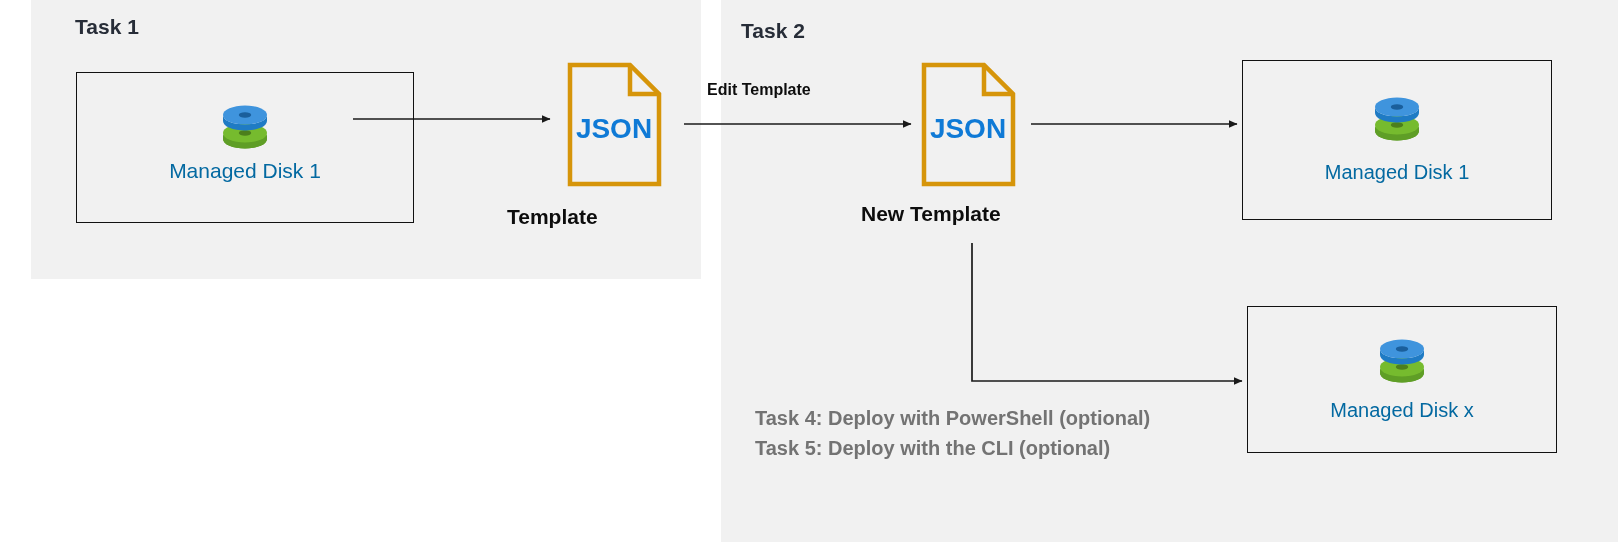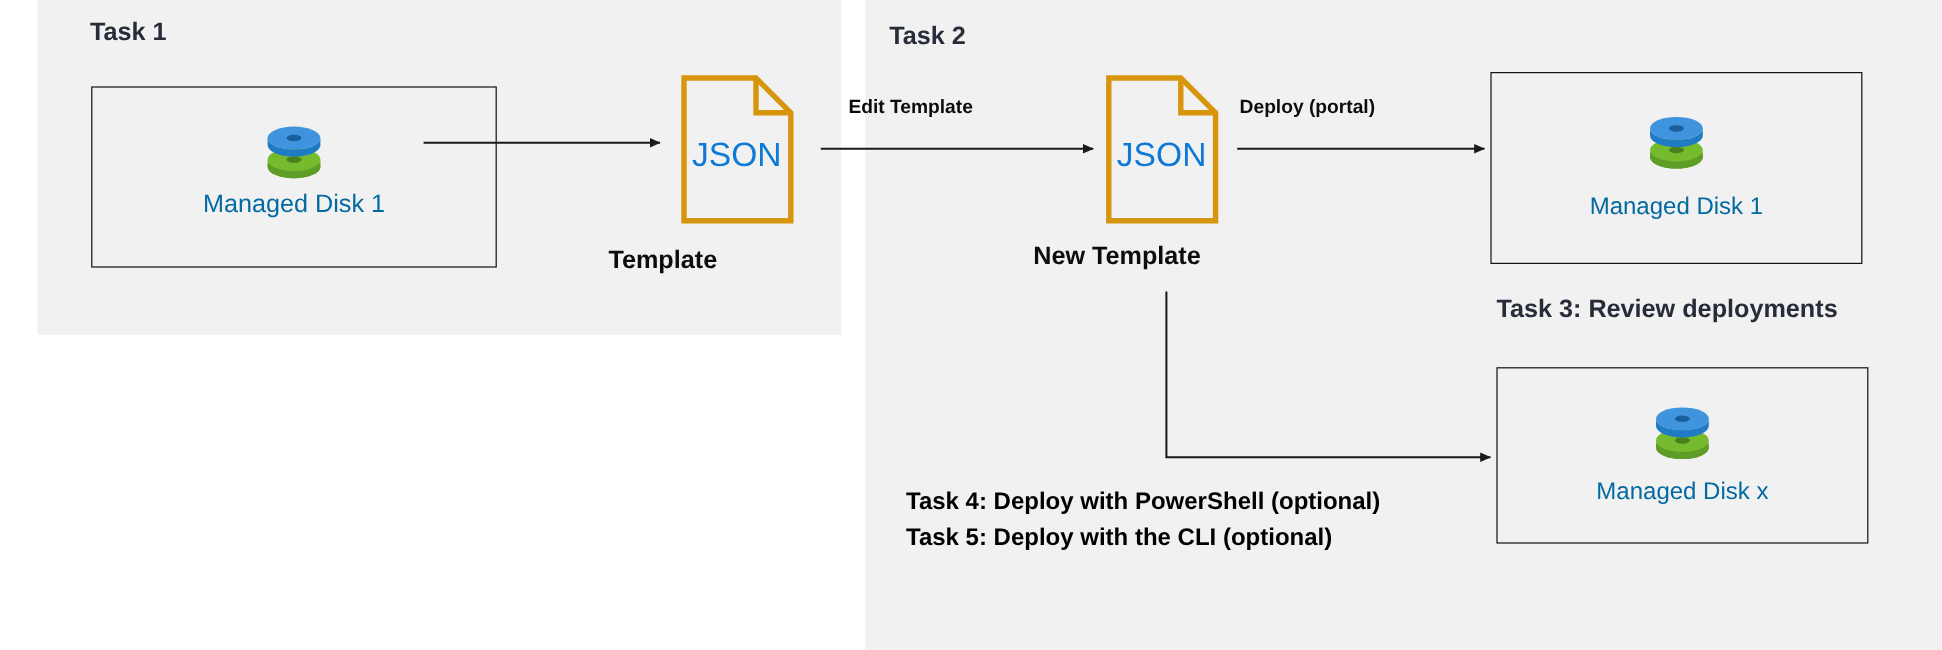--- a/index.html
+++ b/index.html
@@ -55,21 +55,21 @@
   .disk-icon {
     position: absolute;
     left: 50%;
     transform: translateX(-50%);
   }
   #box-disk1-left  .disk-icon { top: 22px; }
   #box-disk1-right .disk-icon { top: 26px; }
   #box-diskx       .disk-icon { top: 22px; }
 
   
-  .json-icon { position: absolute; }
+  .json-icon { position: absolute; font-weight: bold; }
   #json-template   { left: 536px; top: 62px; }
   #json-newtmpl    { left: 890px; top: 62px; }
 
   .icon-caption {
     position: absolute;
     font-weight: bold;
     font-size: 21px;
     color: #0d0d0d;
     white-space: nowrap;
     text-align: left;
@@ -99,21 +99,21 @@
   #label-edit-template { left: 676px;  top: 81px; }
   #label-deploy-portal { left: 1002px; top: 81px; }
 
   
   #optional-tasks {
     position: absolute;
     left: 724px;
     top: 403px;
     font-weight: bold;
     font-size: 20px;
-    color: #000000;
+    color: #737373;
     line-height: 1.5;
     white-space: nowrap;
   }
   #optional-tasks div { white-space: nowrap; }
 
   
   #connectors {
     position: absolute;
     left: 0; top: 0;
     width: 1618px;
@@ -179,38 +179,36 @@
 
   <div class="json-icon" id="json-newtmpl">
     <svg width="95" height="125" viewBox="0 0 95 125">
       <path d="M3,3 L63,3 L92,32 L92,122 L3,122 Z" fill="none" stroke="#d6950a" stroke-width="4.5" stroke-linejoin="miter"></path>
       <path d="M63,3 L63,32 L92,32" fill="none" stroke="#d6950a" stroke-width="4.5"></path>
       <text x="47" y="76" text-anchor="middle" font-family="Liberation Sans, sans-serif" font-size="28" fill="#0f7ad6">JSON</text>
     </svg>
   </div>
   <div class="icon-caption" id="caption-newtmpl">New Template</div>
 
-  <div class="edge-label" id="label-deploy-portal">Deploy (portal)</div>
 
   <div class="resource-box" id="box-disk1-right">
     <div class="disk-icon">
       <svg width="60" height="60" viewBox="0 0 60 60">
         <ellipse cx="30" cy="44" rx="22" ry="9.5" fill="#5f9e26"></ellipse>
         <path d="M8,38 a22,9.5 0 0 0 44,0 l0,6 a22,9.5 0 0 1 -44,0 z" fill="#5f9e26"></path>
         <ellipse cx="30" cy="38" rx="22" ry="9.5" fill="#76bb2e"></ellipse>
         <ellipse cx="30" cy="38" rx="6.2" ry="2.7" fill="#4c7f1c"></ellipse>
         <path d="M8,20 a22,9.5 0 0 0 44,0 l0,6 a22,9.5 0 0 1 -44,0 z" fill="#1f7bc4"></path>
         <ellipse cx="30" cy="20" rx="22" ry="9.5" fill="#3f94dd"></ellipse>
         <ellipse cx="30" cy="20" rx="6.2" ry="2.7" fill="#1a5f9c"></ellipse>
       </svg>
     </div>
     <div class="box-label">Managed Disk 1</div>
   </div>
 
-  <div class="task-heading" id="task3-heading">Task 3: Review deployments</div>
 
   <div class="resource-box" id="box-diskx">
     <div class="disk-icon">
       <svg width="60" height="60" viewBox="0 0 60 60">
         <ellipse cx="30" cy="44" rx="22" ry="9.5" fill="#5f9e26"></ellipse>
         <path d="M8,38 a22,9.5 0 0 0 44,0 l0,6 a22,9.5 0 0 1 -44,0 z" fill="#5f9e26"></path>
         <ellipse cx="30" cy="38" rx="22" ry="9.5" fill="#76bb2e"></ellipse>
         <ellipse cx="30" cy="38" rx="6.2" ry="2.7" fill="#4c7f1c"></ellipse>
         <path d="M8,20 a22,9.5 0 0 0 44,0 l0,6 a22,9.5 0 0 1 -44,0 z" fill="#1f7bc4"></path>
         <ellipse cx="30" cy="20" rx="22" ry="9.5" fill="#3f94dd"></ellipse>

